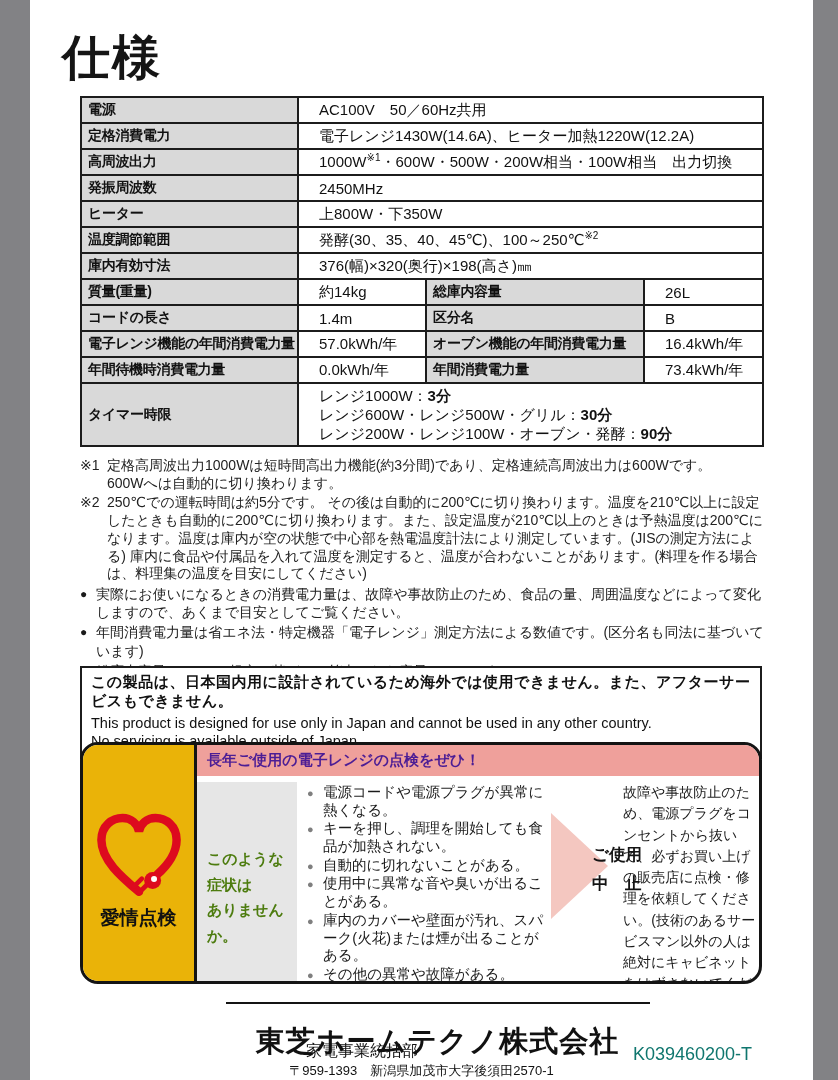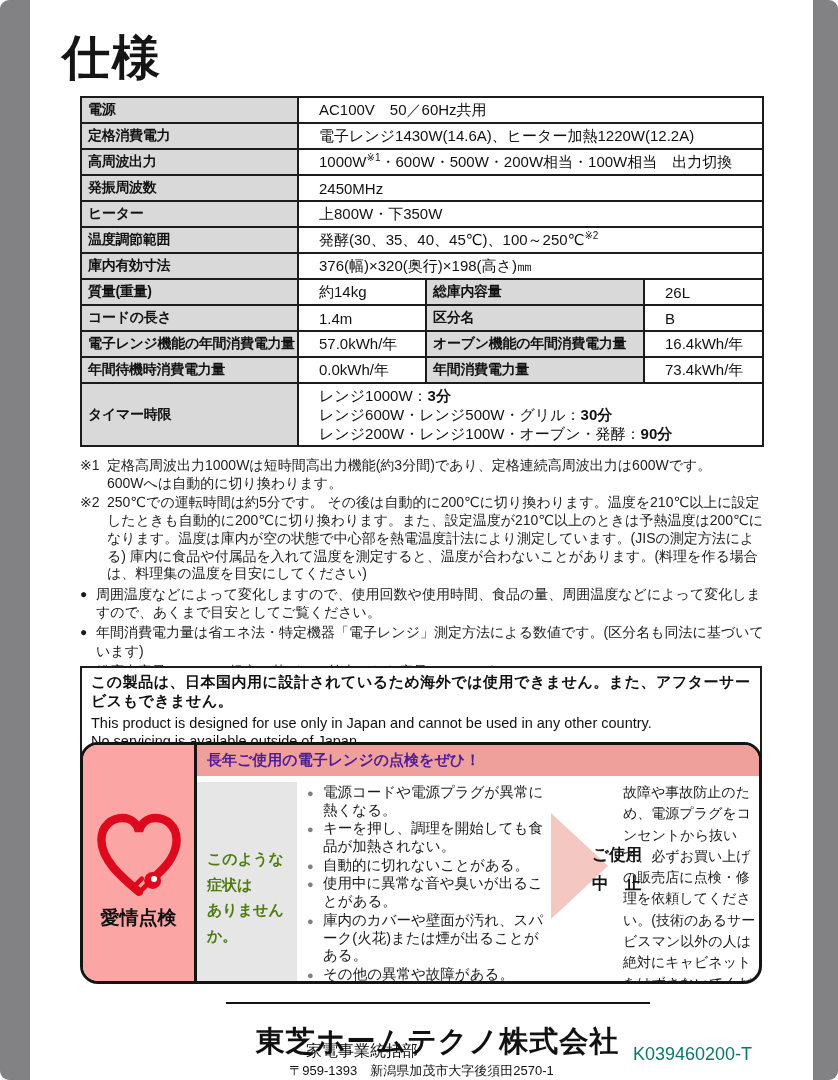--- a/index.html
+++ b/index.html
@@ -1,21 +1,21 @@
 <!DOCTYPE html>
 <html><head>
 <meta charset="utf-8">
 <style>
   html,body{margin:0;padding:0;}
   body{
     width:838px;height:1080px;background:#ffffff;
     font-family:"Liberation Sans","DejaVu Sans",sans-serif;
     color:#111;
   }
-  .page{position:relative;width:838px;height:1080px;background:#fff;overflow:hidden;border-radius:9px;}
+  .page{position:relative;width:838px;height:1080px;background:#fff;overflow:hidden;}
   .edge{position:absolute;top:0;height:1080px;background:#828285;}
   .edge-l{left:0;width:30px;}
   .edge-r{right:0;width:25px;}
 
   .title{position:absolute;left:62px;top:26px;margin:0;font-size:48px;font-weight:800;letter-spacing:2px;color:#151515;}
 
   
   .spec-table{position:absolute;left:80px;top:96px;width:682px;border-collapse:collapse;table-layout:fixed;}
   .spec-table td{border:2px solid #1c1c1c;padding:2px 20px;font-size:15px;vertical-align:middle;height:20px;}
   .spec-table td.lbl{background:#d9d9d9;font-weight:bold;font-size:14px;letter-spacing:-0.3px;padding-left:6px;padding-right:2px;white-space:nowrap;overflow:hidden;}
@@ -34,21 +34,21 @@
   .bul .dot{flex:none;width:16px;font-size:12px;padding-top:2px;color:#1a1a1a;}
   .bul .ntext{flex:1;}
 
   
   .notice-box{position:absolute;left:80px;top:666px;width:682px;box-sizing:border-box;border:2px solid #1c1c1c;background:#fff;padding:5px 9px 7px;}
   .notice-ja{font-size:15px;font-weight:bold;letter-spacing:0.5px;margin:0 0 3px;}
   .notice-en{font-size:14.5px;line-height:1.25;margin:0;}
 
   
   .insp-box{position:absolute;left:80px;top:742px;width:682px;height:242px;box-sizing:border-box;border:3px solid #141414;border-radius:18px;background:#fff;overflow:hidden;}
-  .insp-left{position:absolute;left:0;top:0;width:111px;height:100%;border-right:3px solid #141414;display:flex;flex-direction:column;align-items:center;background:#fca5a5;}
+  .insp-left{position:absolute;left:0;top:0;width:111px;height:100%;border-right:3px solid #141414;display:flex;flex-direction:column;align-items:center;background:#eab308;}
   .heart-wrap{margin-top:64px;width:94px;height:96px;}
   .insp-logo-label{font-size:19px;font-weight:800;letter-spacing:0px;margin-top:0px;white-space:nowrap;}
   .insp-header{position:absolute;left:114px;top:0;right:0;height:31px;background:#efa09b;display:flex;align-items:center;padding-left:10px;font-weight:bold;font-size:15px;color:#4c1d95;}
   .insp-prompt{position:absolute;left:114px;top:37px;bottom:0;width:100px;box-sizing:border-box;background:#e6e6e6;padding:64px 4px 0 10px;font-size:15px;line-height:1.7;font-weight:bold;color:#4d7c0f;}
   .symptoms{position:absolute;left:224px;top:39px;width:246px;}
   .sym{display:flex;font-size:14.5px;line-height:1.22;margin-bottom:1px;color:#1a1a1a;}
   .sym .dot{flex:none;width:16px;font-size:11px;padding-top:3px;color:#7f7f7f;}
   .arrow-tri{position:absolute;left:468px;top:68px;width:0;height:0;border-top:53px solid transparent;border-bottom:53px solid transparent;border-left:57px solid #f4c7c0;}
   .stop-label{position:absolute;left:461px;top:95px;width:78px;font-size:16.5px;font-weight:800;line-height:1.75;color:#141414;z-index:2;white-space:nowrap;margin-left:48px;}
   .advice{position:absolute;left:540px;top:37px;width:136px;font-size:14px;line-height:1.52;color:#1a1a1a;}
@@ -147,21 +147,21 @@
 600Wへは自動的に切り換わります。</span>
   </div>
       <div class="note">
     <span class="marker">※2</span>
     <span class="ntext">250℃での運転時間は約5分です。 その後は自動的に200℃に切り換わります。温度を210℃以上に設定したときも自動的に200℃に切り換わります。また、設定温度が210℃以上のときは予熱温度は200℃になります。温度は庫内が空の状態で中心部を熱電温度計法により測定しています。(JISの測定方法による) 庫内に食品や付属品を入れて温度を測定すると、温度が合わないことがあります。(料理を作る場合は、料理集の温度を目安にしてください)</span>
   </div>
     </div>
   <div class="bullets" id="bullets">
       <div class="bul">
     <span class="dot">●</span>
-    <span class="ntext">周囲温度などによって変化しますので、使用回数や使用時間、食品の量、周囲温度などによって変化しますので、あくまで目安としてご覧ください。</span>
+    <span class="ntext">実際にお使いになるときの消費電力量は、故障や事故防止のため、食品の量、周囲温度などによって変化しますので、あくまで目安としてご覧ください。</span>
   </div>
       <div class="bul">
     <span class="dot">●</span>
     <span class="ntext">年間消費電力量は省エネ法・特定機器「電子レンジ」測定方法による数値です。(区分名も同法に基づいています)</span>
   </div>
       <div class="bul">
     <span class="dot">●</span>
     <span class="ntext">総庫内容量とはJISの規定に基づいて算出された容量のことです。</span>
   </div>
     </div>

